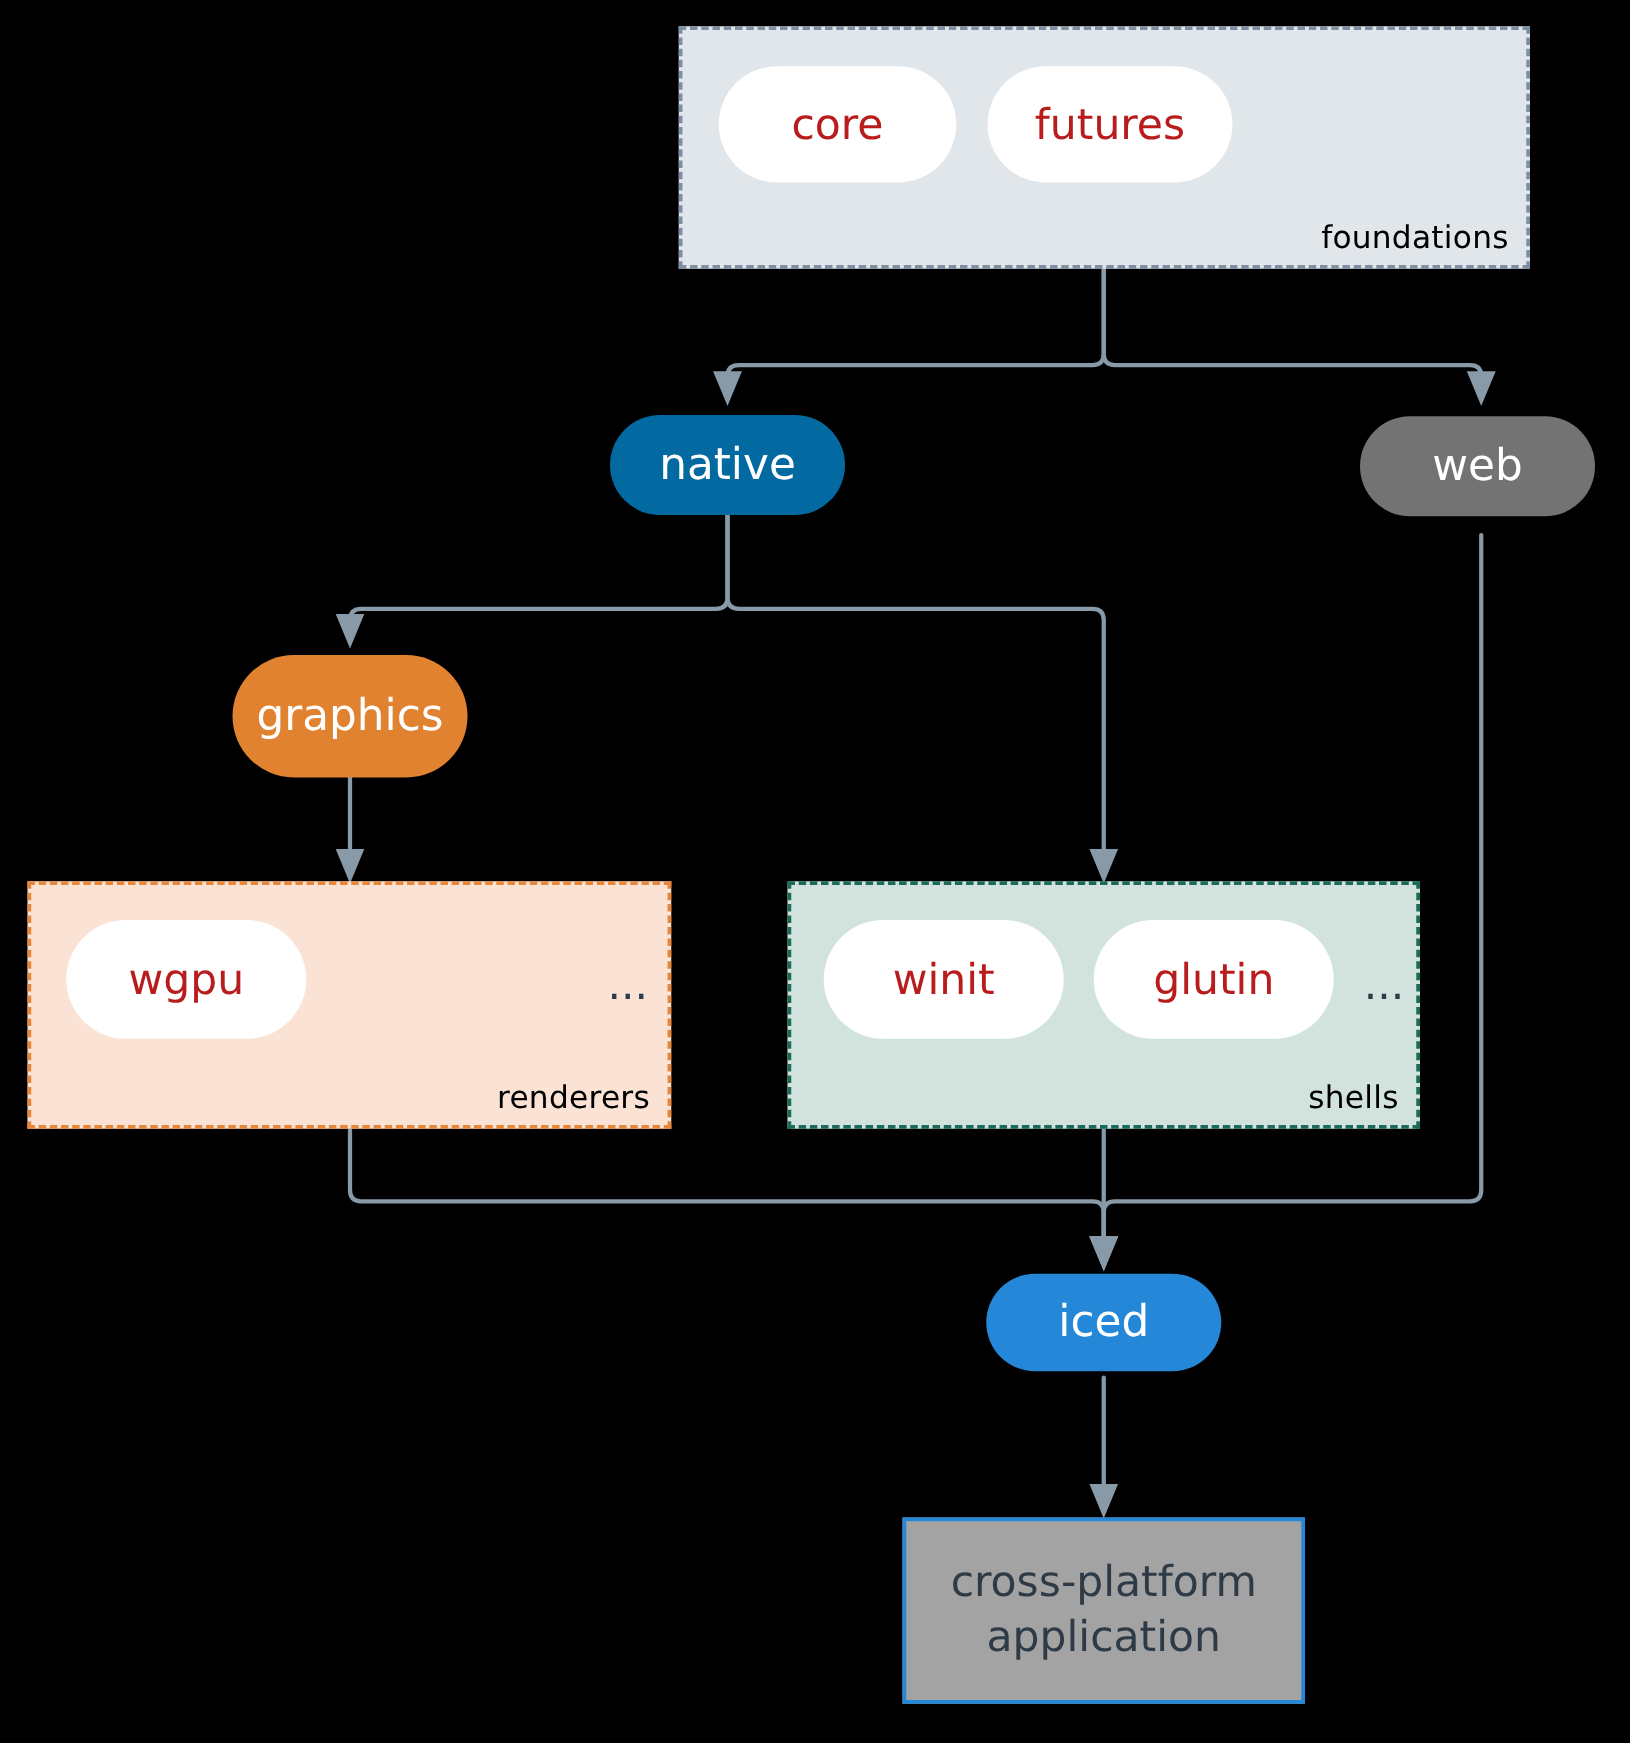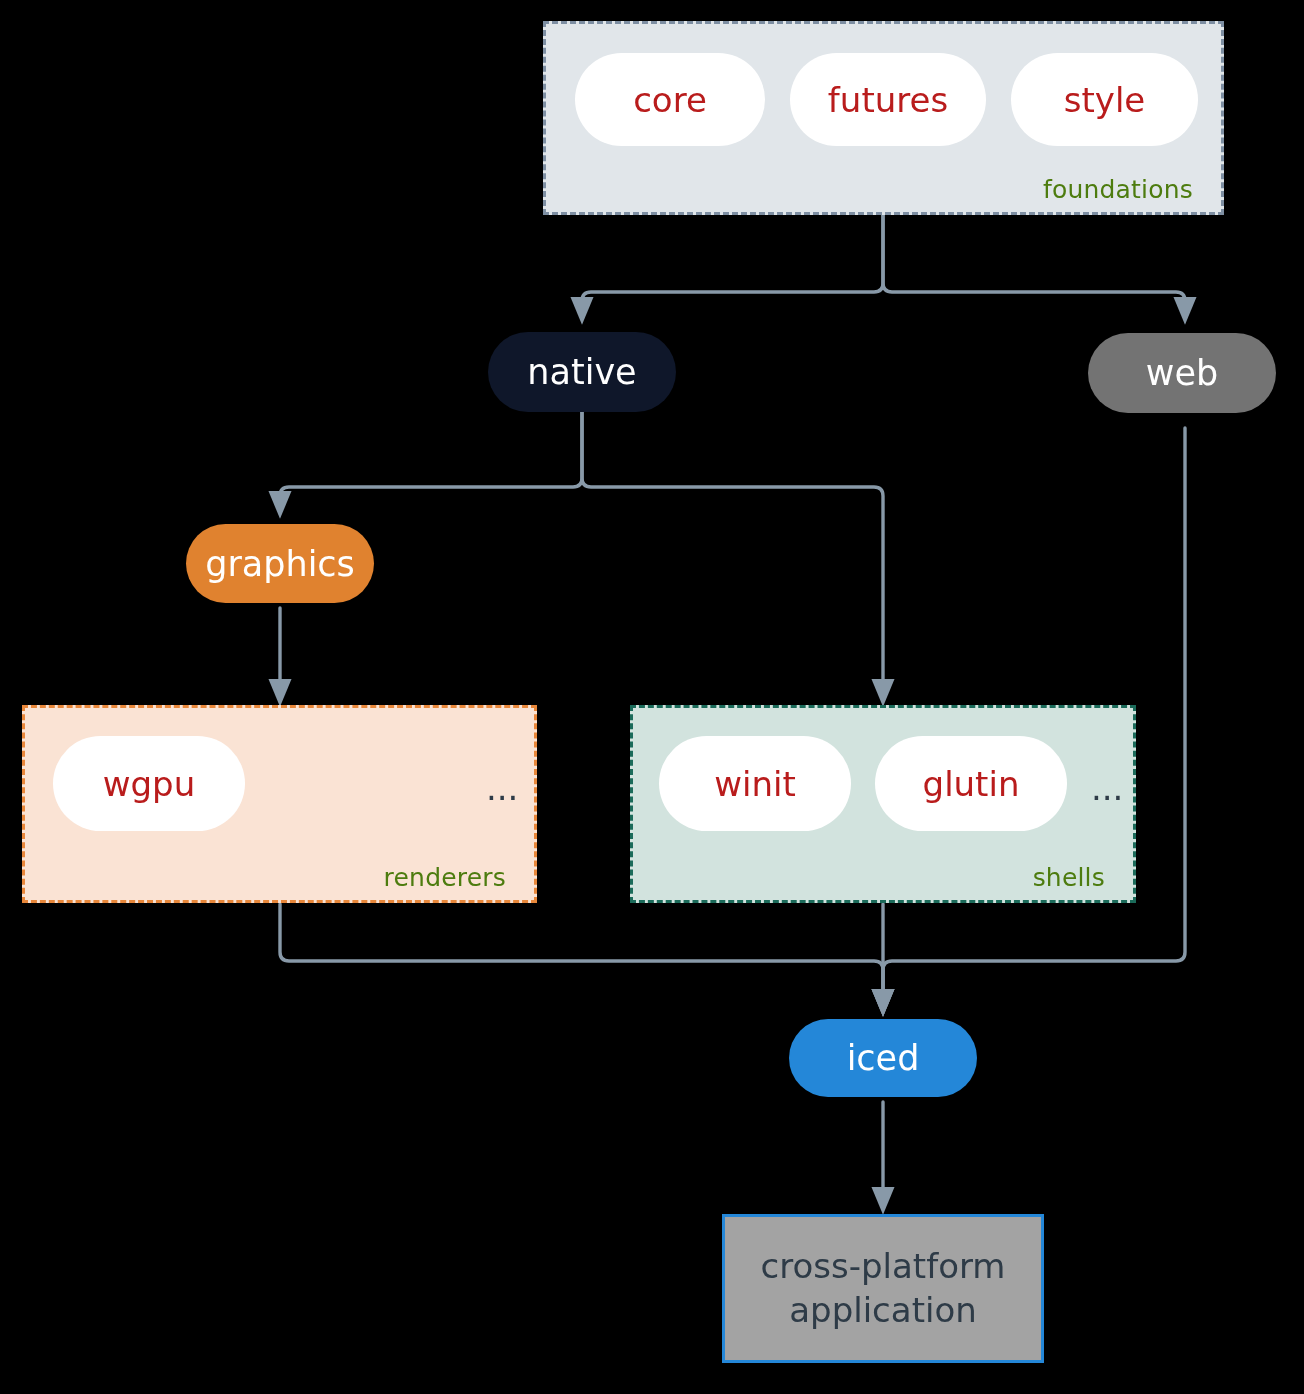--- a/index.html
+++ b/index.html
@@ -33,24 +33,24 @@
 
   
   .group-box {
     position: absolute;
     box-sizing: border-box;
     border-style: dashed;
     border-width: 3px;
   }
   .group-label {
     position: absolute;
-    right: 28px;
+    right: 14px;
     bottom: 8px;
     font-size: 25px;
-    color: #4d7c0f;
+    color: #000000;
     white-space: nowrap;
     letter-spacing: 0.2px;
   }
 
   
   .leaf-pill {
     position: absolute;
     box-sizing: border-box;
     background: #FFFFFF;
     border-radius: 999px;
@@ -133,35 +133,32 @@
   <div class="node-layer">
 
     <div class="group-box" style="left:543px; top:21px; width:681px; height:194px;
                 background:#E1E6EA; border-color:#7E8FA3;">
       <div class="leaf-pill" style="left:29px; top:29px; width:190px; height:93px;">
         <span>core</span>
       </div>
       <div class="leaf-pill" style="left:244px; top:29px; width:196px; height:93px;">
         <span>futures</span>
       </div>
-      <div class="leaf-pill" style="left:465px; top:29px; width:187px; height:93px;">
-        <span>style</span>
-      </div>
       <div class="group-label">foundations</div>
     </div>
 
-    <div class="pill-node" style="left:488px; top:332px; width:188px; height:80px; background:#0f172a;">
+    <div class="pill-node" style="left:488px; top:332px; width:188px; height:80px; background:#0369a1;">
       <span>native</span>
     </div>
 
     <div class="pill-node" style="left:1088px; top:333px; width:188px; height:80px; background:#737373;">
       <span>web</span>
     </div>
 
-    <div class="pill-node" style="left:186px; top:524px; width:188px; height:79px; background:#E0822F;">
+    <div class="pill-node" style="left:186px; top:524px; width:188px; height:98px; background:#E0822F;">
       <span>graphics</span>
     </div>
 
     <div class="group-box" style="left:22px; top:705px; width:515px; height:198px;
                 background:#FAE3D4; border-color:#E8873A;">
       <div class="leaf-pill" style="left:28px; top:28px; width:192px; height:95px;">
         <span>wgpu</span>
       </div>
       <div class="ellipsis" style="left:461px; top:63px;">...</div>
       <div class="group-label">renderers</div>

